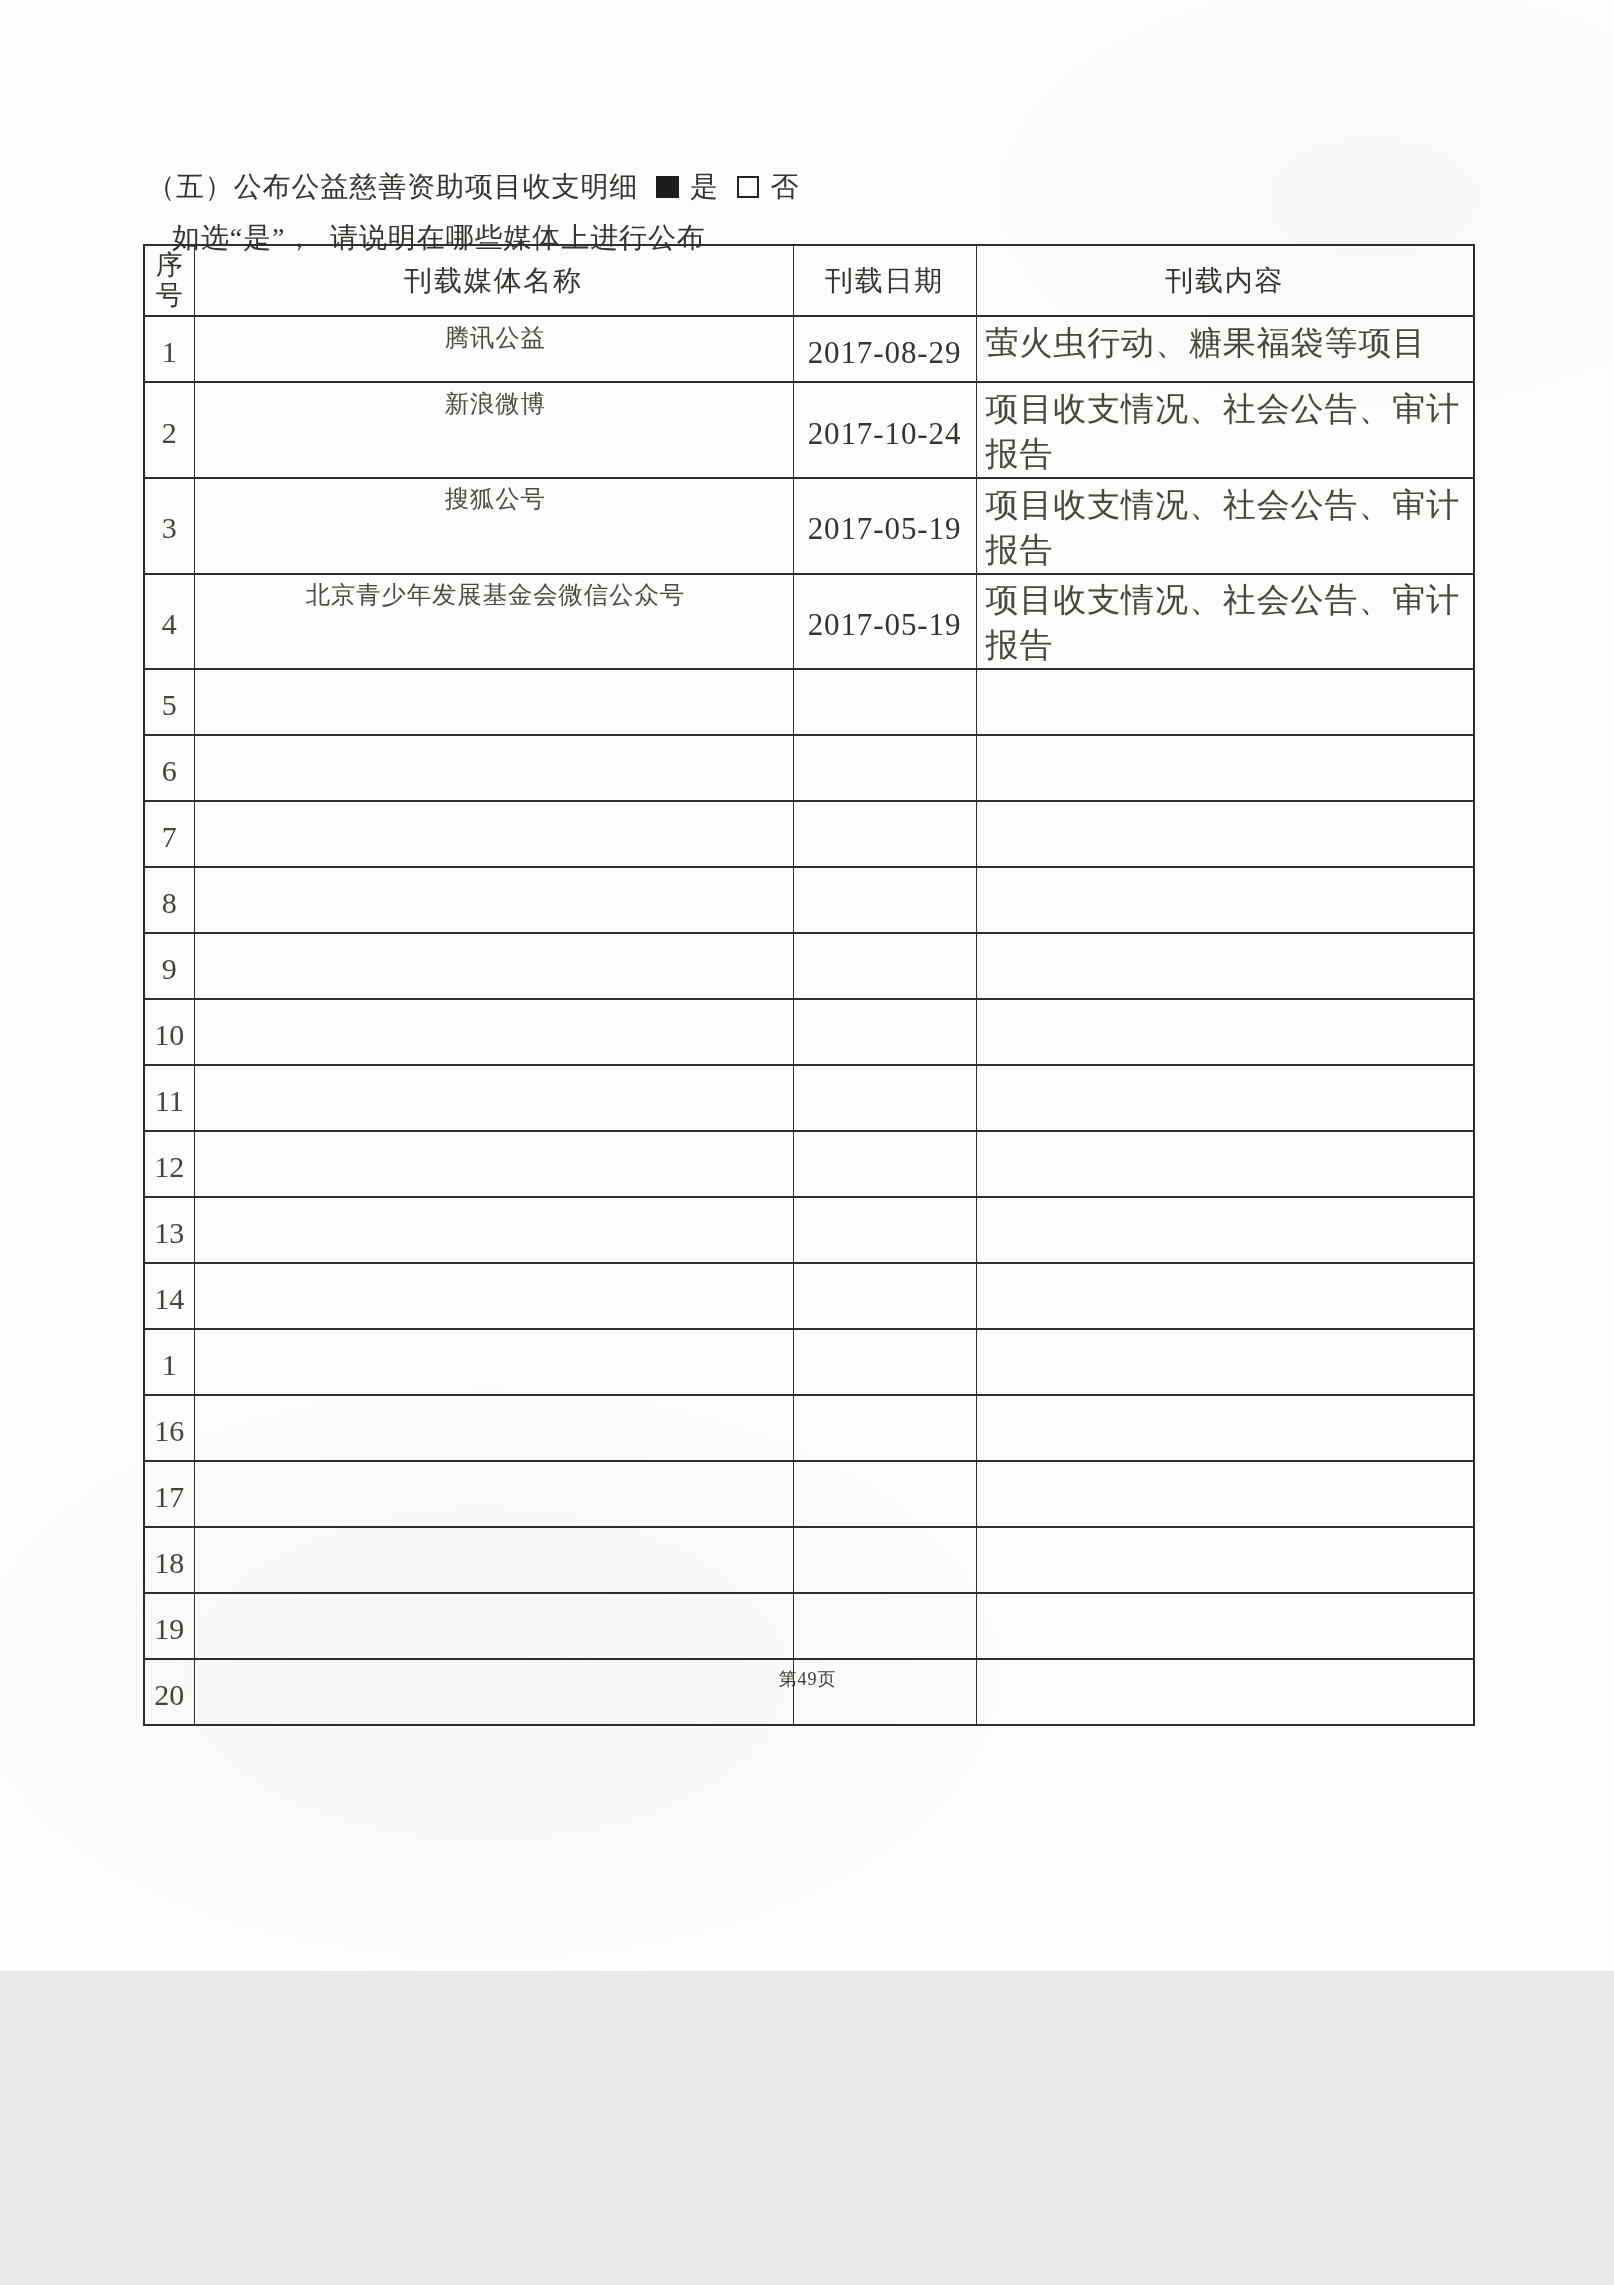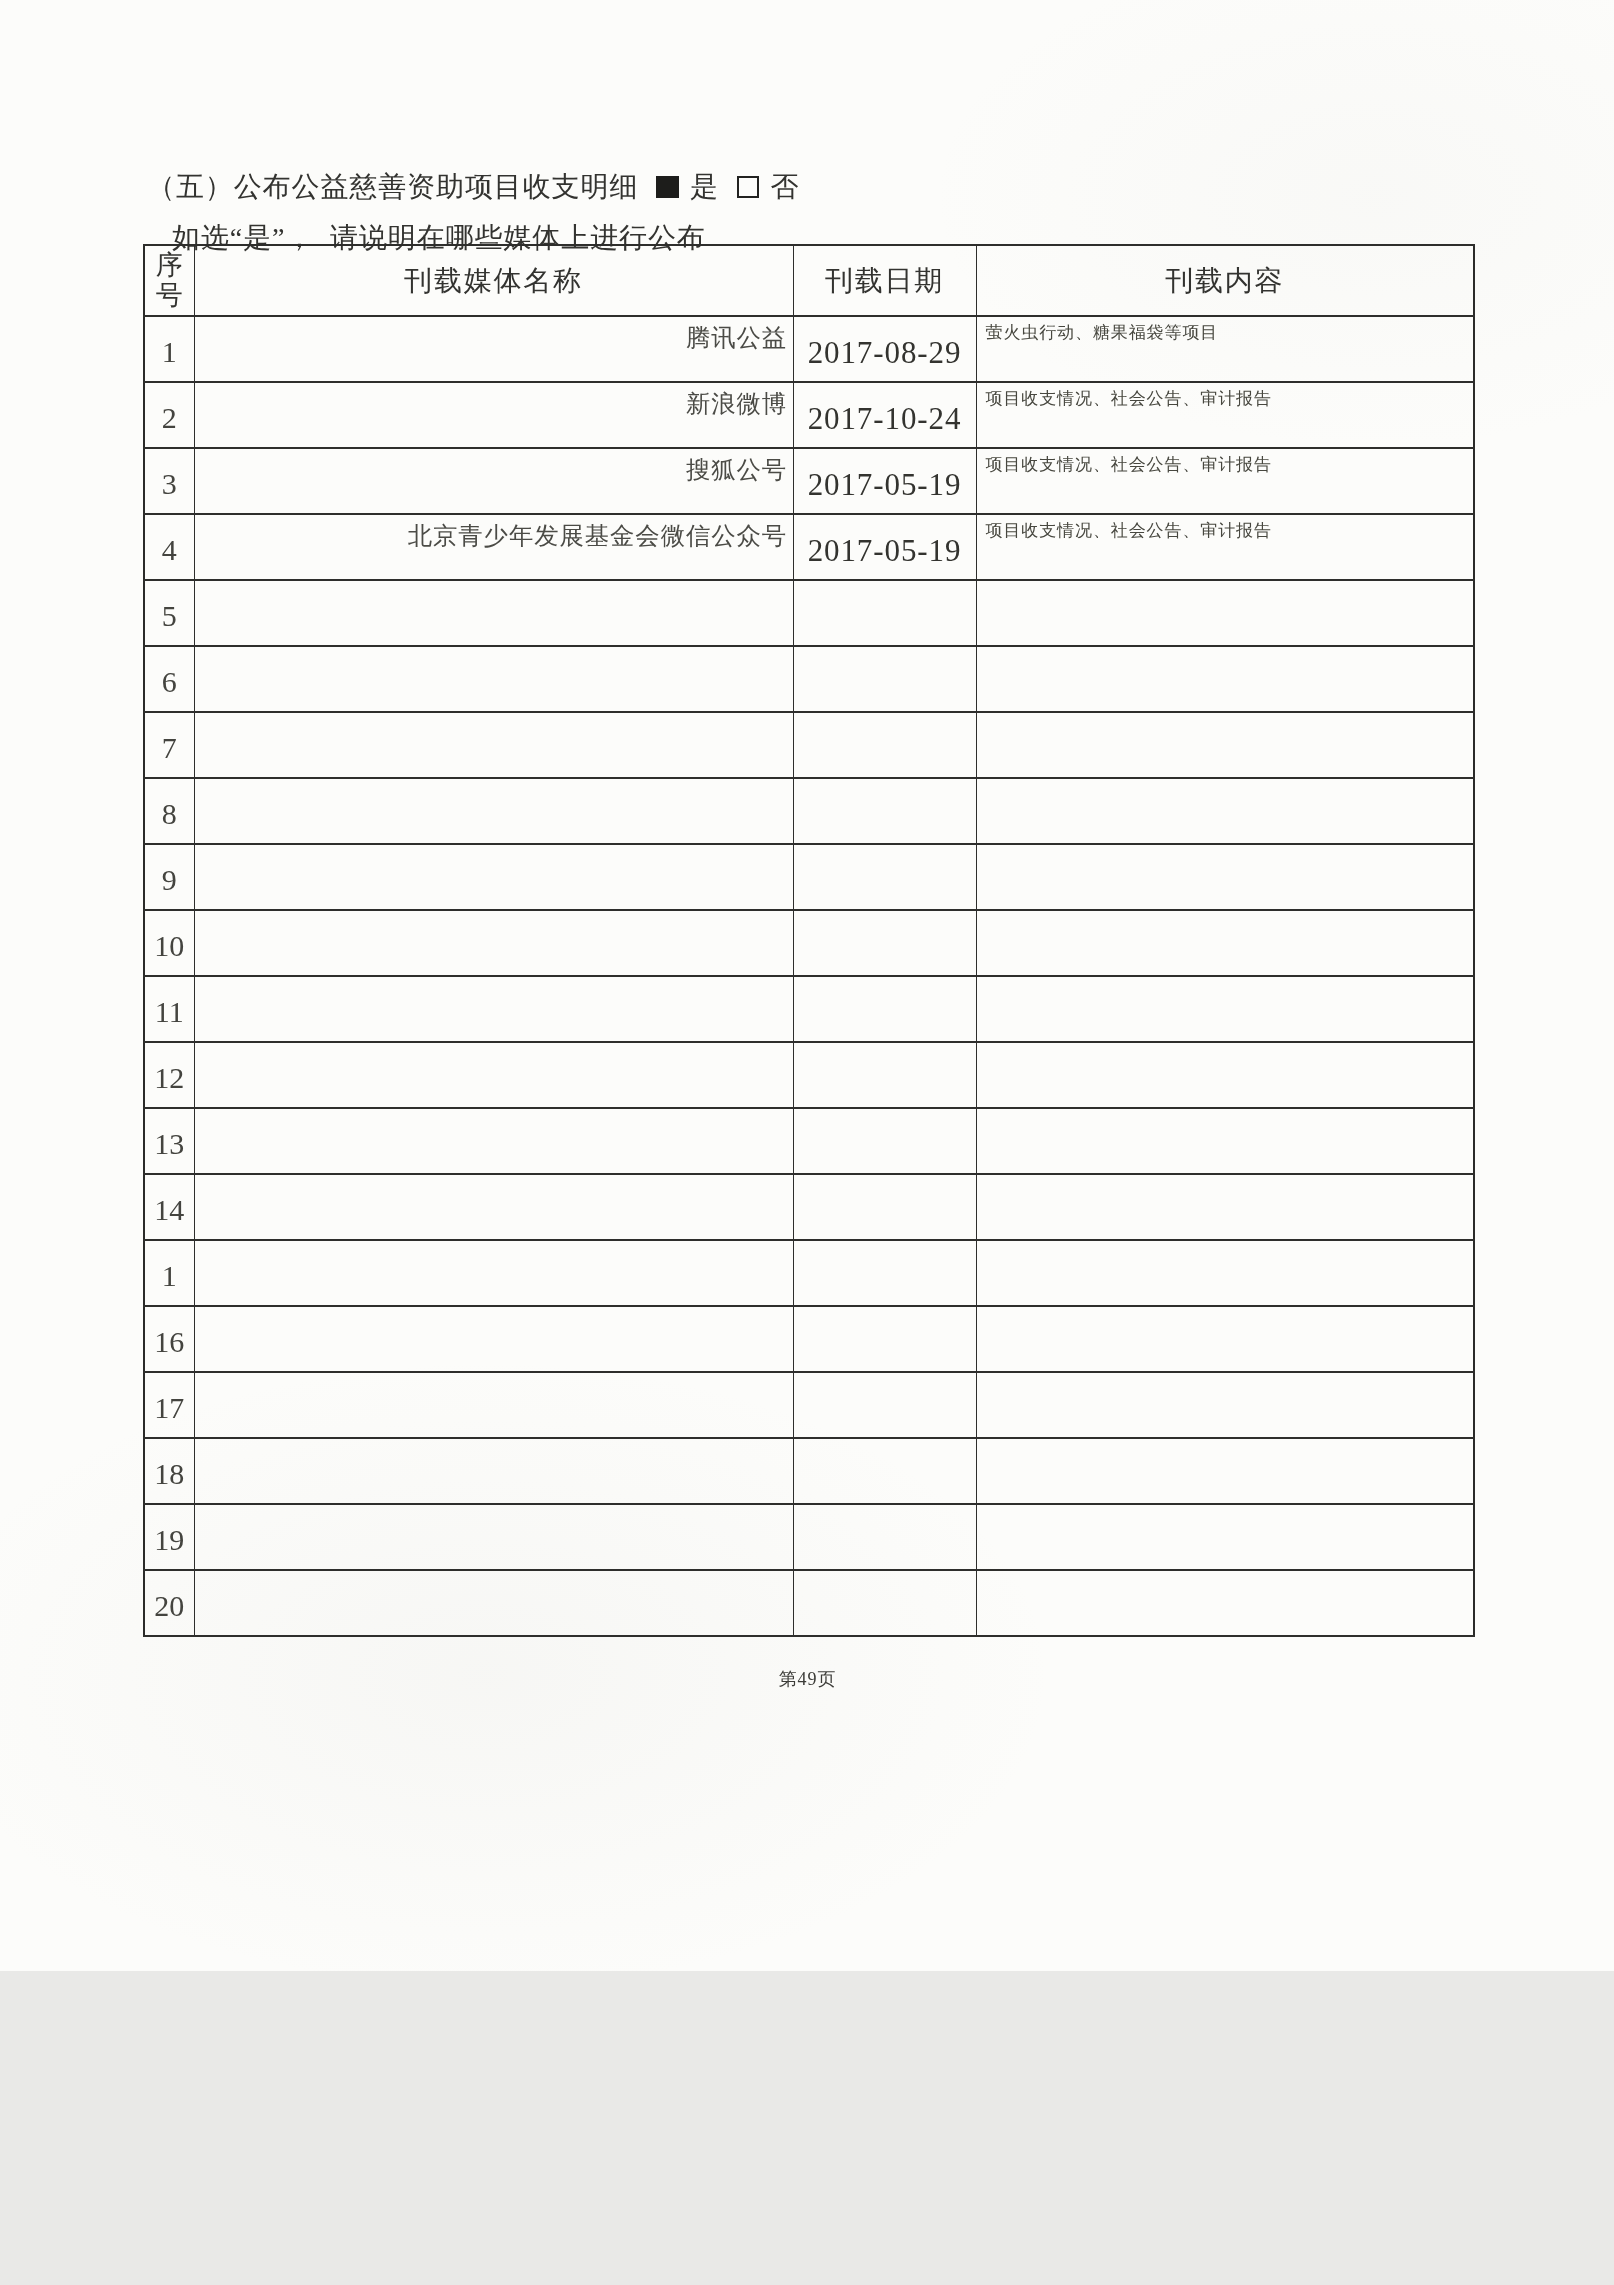--- a/index.html
+++ b/index.html
@@ -94,39 +94,39 @@
 
   td.col-index {
     text-align: center;
     vertical-align: middle;
     padding-top: 5.4px;
     font-size: 30px;
     color: #44443f;
   }
   td.col-media {
     vertical-align: top;
-    text-align: right;
+    text-align: center;
     padding: 4.5px 5.4px 0 9px;
     font-size: 24.4px;
     color: #4b4b46;
     letter-spacing: 0.9px;
   }
   td.col-date {
     text-align: center;
     vertical-align: middle;
     padding-top: 7px;
     font-size: 31px;
     letter-spacing: 0.9px;
     color: #33332f;
   }
   td.col-content {
     vertical-align: top;
     text-align: left;
     padding: 3.6px 7.2px 0 9px;
-    font-size: 17px;
+    font-size: 33px;
     color: #47473f;
     letter-spacing: 0.9px;
     border-radius: 25px;
   }
 
   
   .page-footer {
     position: absolute;
     left: 143px;
     width: 1329px;

